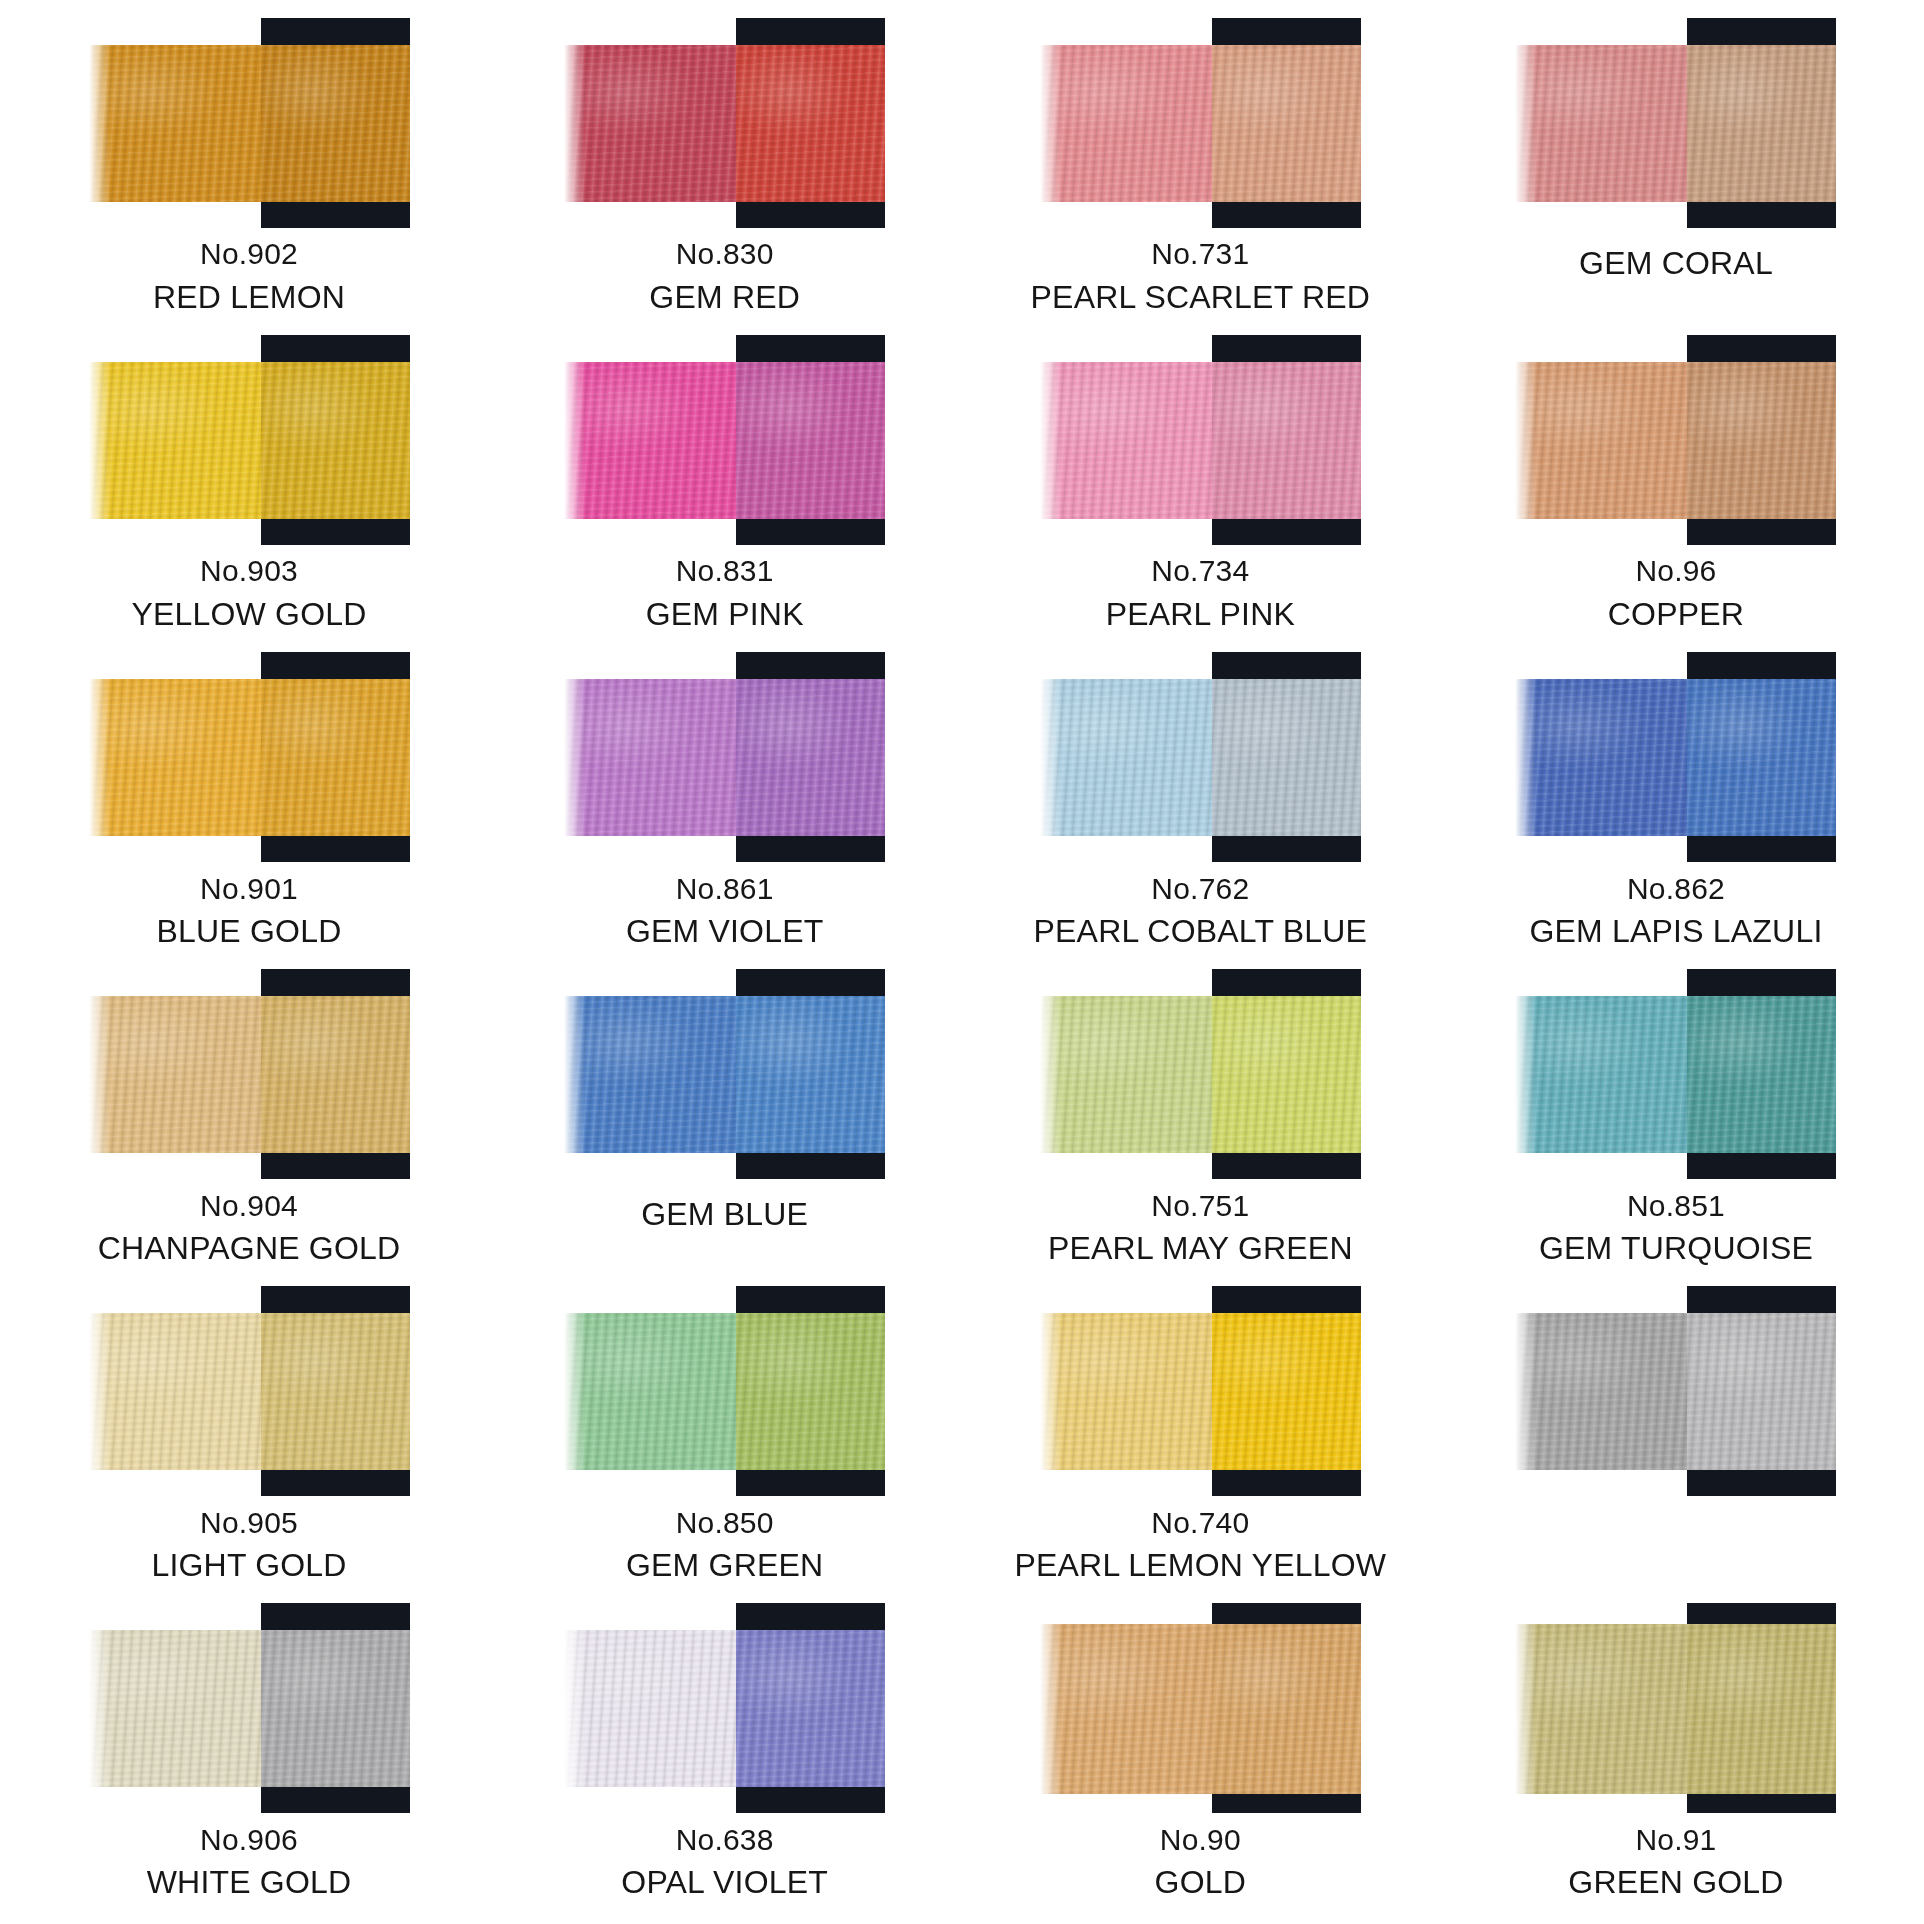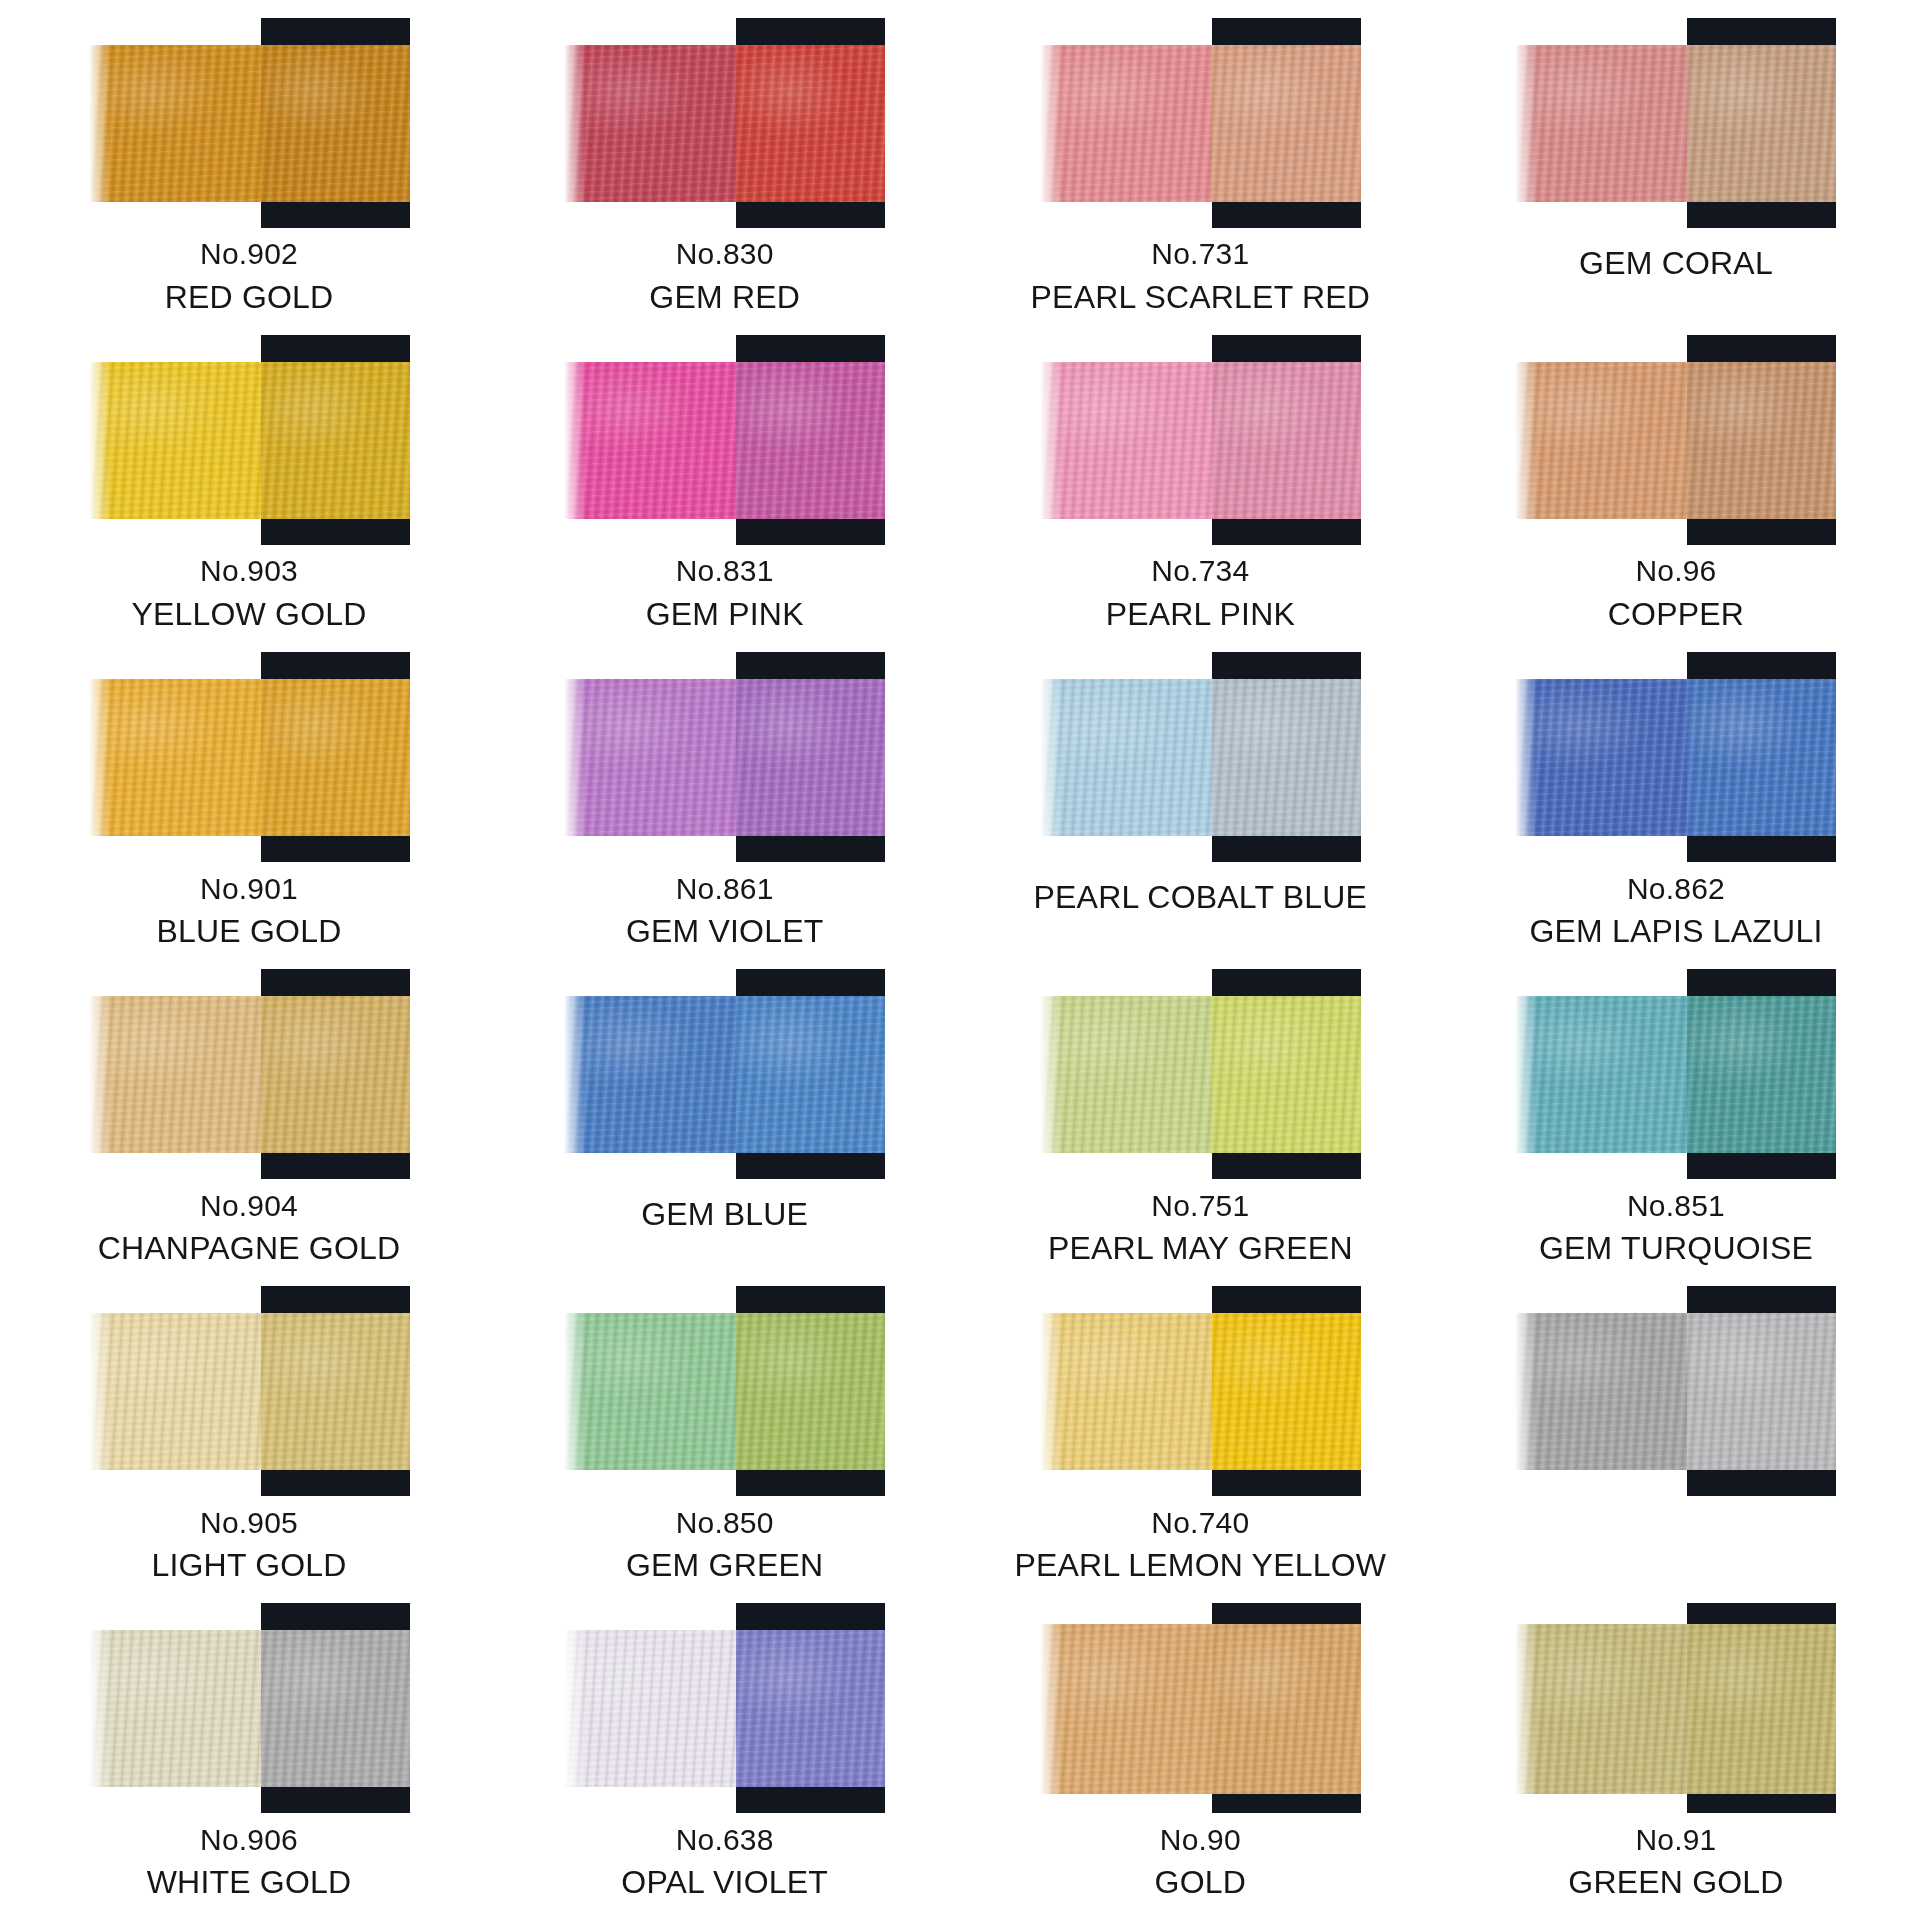--- a/index.html
+++ b/index.html
@@ -139,21 +139,21 @@
     <div class="swatch-cell">
       <div class="sample">
         <div class="black-card" style="background: rgb(18, 22, 31);"></div>
         <div class="stroke">
           <div class="half on-white" style="background: rgb(212, 144, 31);"></div>
           <div class="half on-black" style="background: rgb(200, 133, 27);"></div>
         </div>
       </div>
       <div class="caption">
         <div class="code">No.902</div>
-        <div class="name">RED GOLD</div>
+        <div class="name">RED LEMON</div>
       </div>
     </div>
     <div class="swatch-cell">
       <div class="sample">
         <div class="black-card" style="background: rgb(18, 22, 31);"></div>
         <div class="stroke">
           <div class="half on-white" style="background: rgb(196, 70, 90);"></div>
           <div class="half on-black" style="background: rgb(210, 68, 58);"></div>
         </div>
       </div>
@@ -267,20 +267,21 @@
     </div>
     <div class="swatch-cell">
       <div class="sample">
         <div class="black-card" style="background: rgb(18, 22, 31);"></div>
         <div class="stroke">
           <div class="half on-white" style="background: rgb(175, 211, 230);"></div>
           <div class="half on-black" style="background: rgb(182, 195, 206);"></div>
         </div>
       </div>
       <div class="caption">
+        <div class="code">No.762</div>
         <div class="name">PEARL COBALT BLUE</div>
       </div>
     </div>
     <div class="swatch-cell">
       <div class="sample">
         <div class="black-card" style="background: rgb(18, 22, 31);"></div>
         <div class="stroke">
           <div class="half on-white" style="background: rgb(74, 107, 190);"></div>
           <div class="half on-black" style="background: rgb(72, 120, 196);"></div>
         </div>

